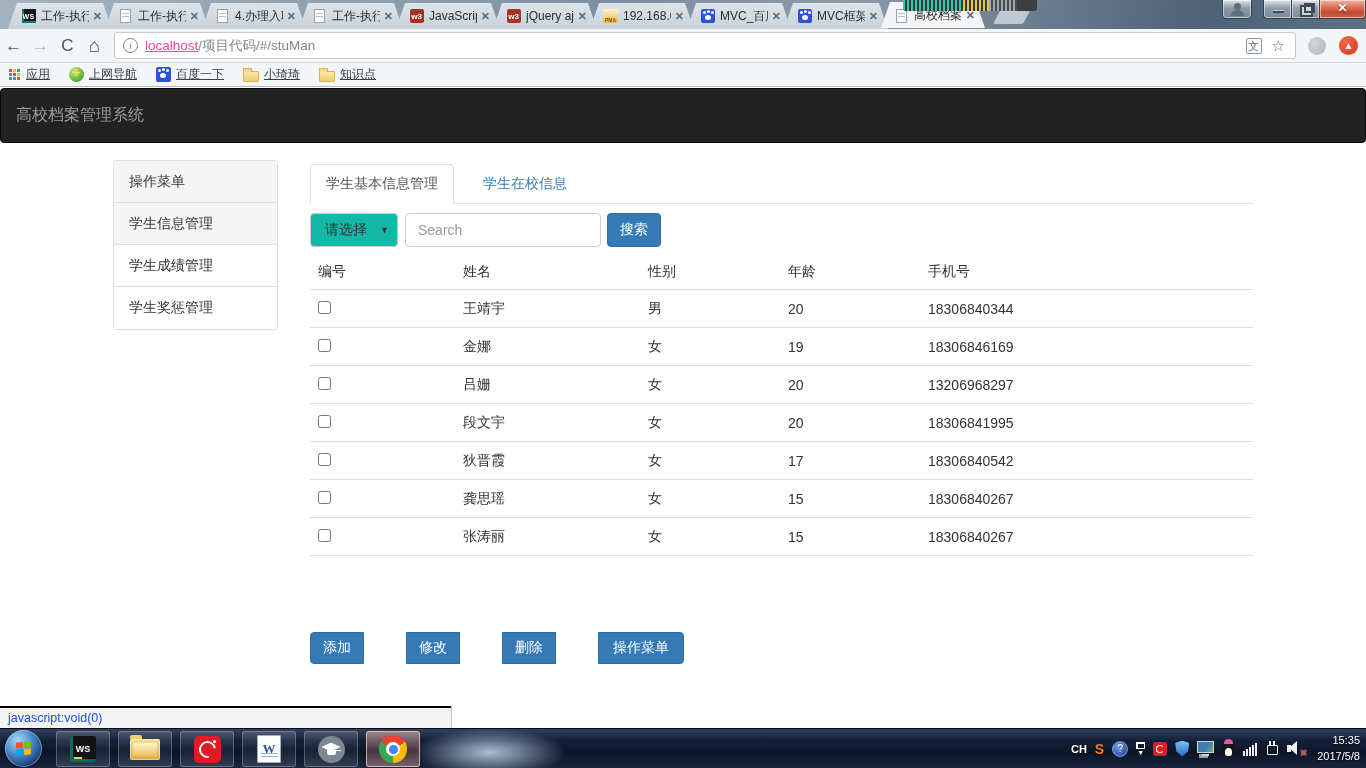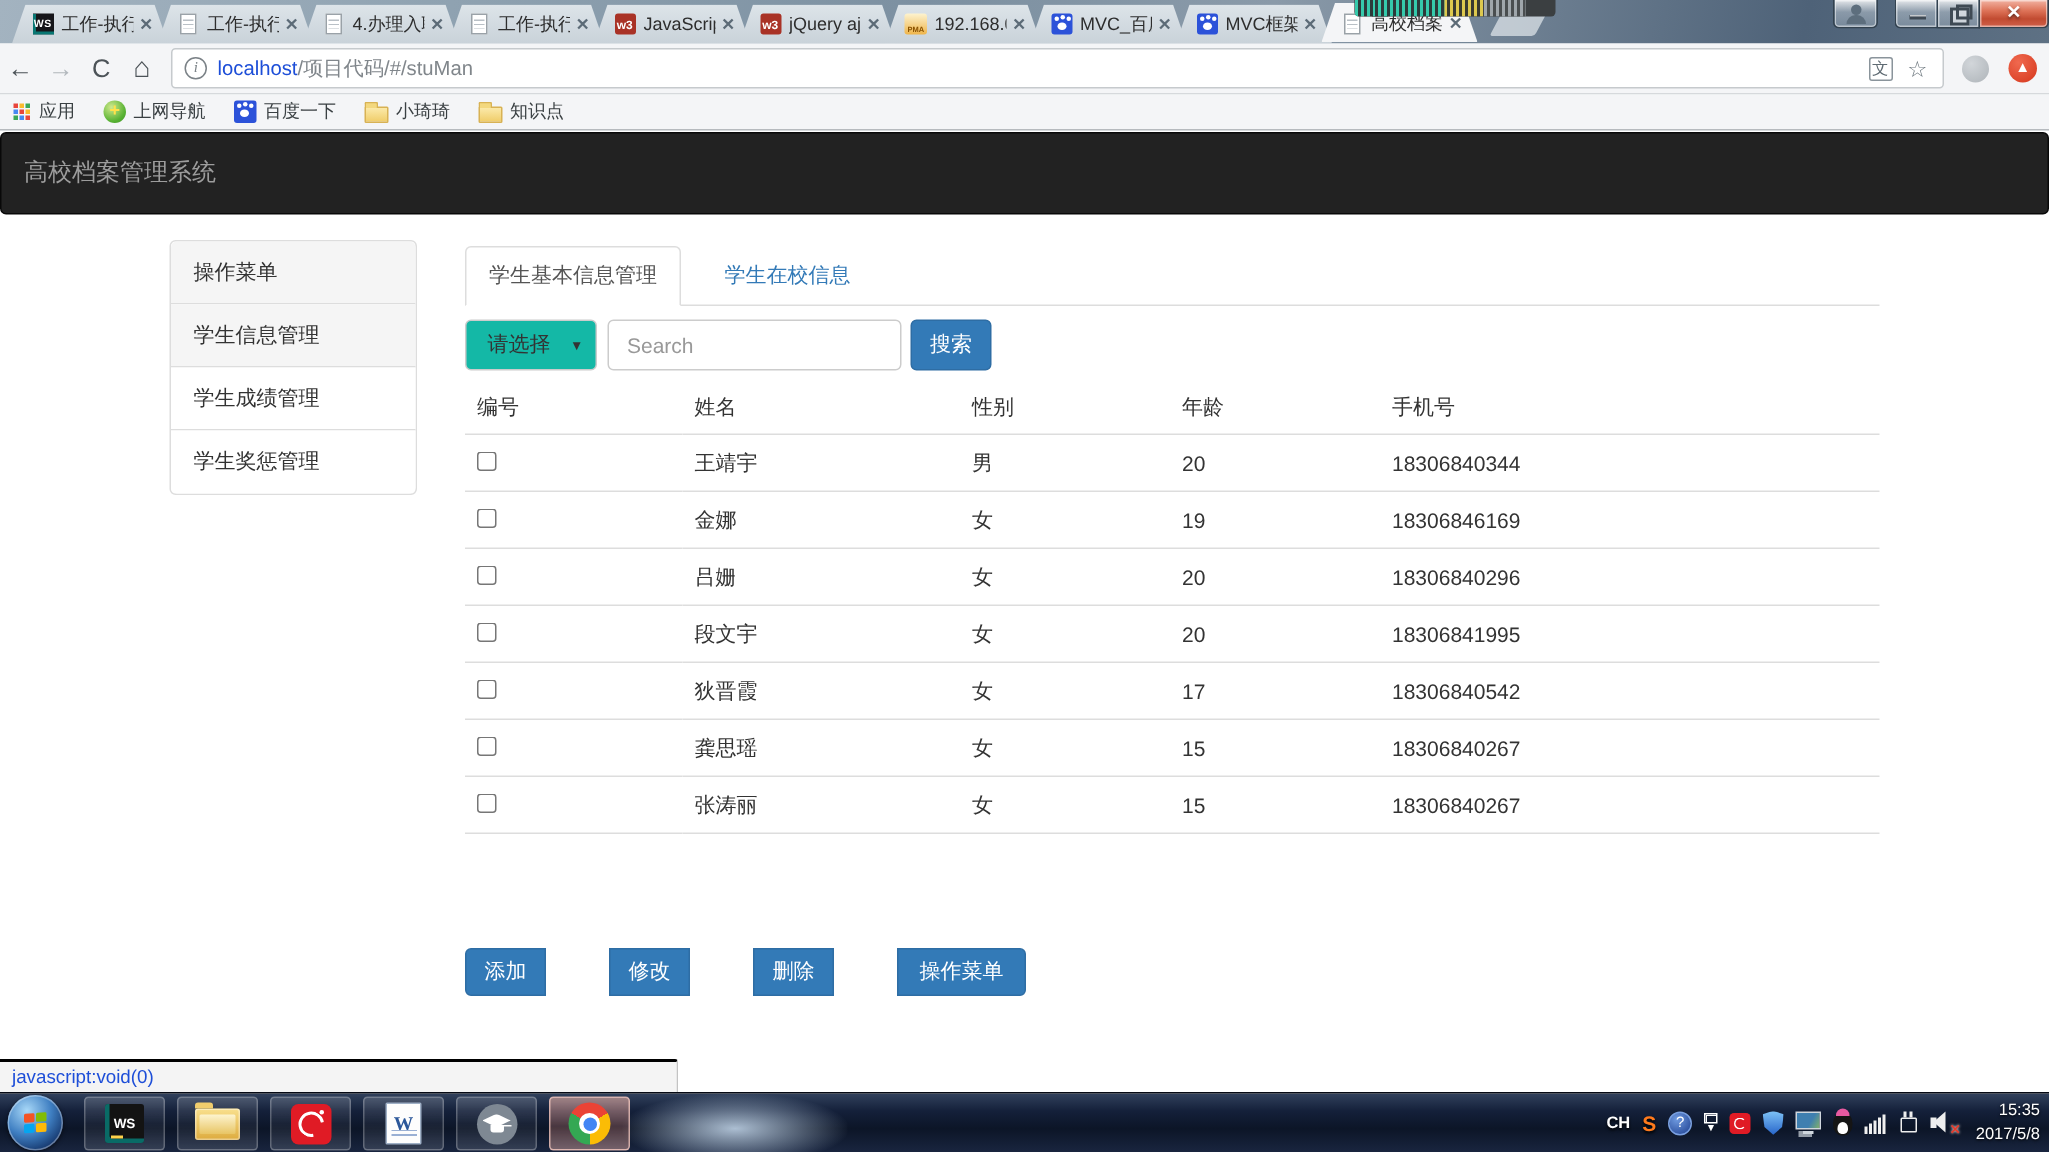--- a/index.html
+++ b/index.html
@@ -61,31 +61,31 @@
   .toolbar { position:absolute; top:29px; left:0; right:0; height:34px; background:#f4f5f7; border-bottom:1px solid #d6d9dc;
     display:flex; align-items:center; }
   .navbtn { width:27px; text-align:center; font-size:17px; color:#4c5358; }
   .navbtn.disabled { color:#b2b8bd; }
   .navbtn.home { font-size:19px; }
   .omnibox { margin-left:6px; width:1182px; height:27px; background:#fff; border:1px solid #c6cacd; border-radius:3px;
     display:flex; align-items:center; padding:0 8px; }
   .info-icon { width:15px; height:15px; border:1px solid #7b8287; border-radius:50%; color:#7b8287; font-size:10px;
     display:flex; align-items:center; justify-content:center; font-style:italic; font-family:"Liberation Serif",serif; margin-right:7px; }
   .url { font-size:13.5px; color:#80868b; white-space:nowrap; flex:1; }
-  .url .host { color:#1d4ed8; }
+  .url .host { color:#ec4899;text-decoration:underline; }
   .translate-icon { width:16px; height:16px; color:#5f6b73; font-size:11px; text-align:center; line-height:15px; border:1px solid #8a949b; border-radius:2px; margin-right:10px; }
   .star-icon { color:#6e787f; font-size:15px; margin-right:2px; }
   .ext-gray { width:18px; height:18px; border-radius:50%; background:radial-gradient(circle at 35% 30%,#d2d6da,#aeb4b9); margin-left:12px; }
   .ext-red { width:19px; height:19px; border-radius:50%; background:radial-gradient(circle at 35% 30%,#f0694f,#d5371c); margin-left:13px;
     color:#fff; display:flex; align-items:center; justify-content:center; font-size:10px; font-weight:bold; }
 
   .bookmarks { position:absolute; top:63px; left:0; right:0; height:24px; background:#f4f5f7; border-bottom:1px solid #b6babe;
     display:flex; align-items:center; padding-left:9px; }
   .bm { display:flex; align-items:center; margin-right:19px; }
-  .bm-label { font-size:12px; color:#3a4043; margin-left:5px; }
+  .bm-label { font-size:12px; color:#3a4043; margin-left:5px;text-decoration:underline; }
   .apps-grid { width:12px; height:12px; position:relative; }
   .apps-grid::before { content:''; position:absolute; left:0; top:0; width:3px; height:3px; background:#e8453c;
     box-shadow:4px 0 0 #f9bb2d, 8px 0 0 #3aa757, 0 4px 0 #4688f1, 4px 4px 0 #e8453c, 8px 4px 0 #f9bb2d,
     0 8px 0 #3aa757, 4px 8px 0 #4688f1, 8px 8px 0 #e8453c; }
   .nav360 { width:15px; height:15px; border-radius:50%; background:radial-gradient(circle at 35% 30%,#cfe98c,#58b233 65%,#3f9127); position:relative; }
   .nav360::before { content:'+'; position:absolute; left:0; right:0; top:-1px; text-align:center; color:#ffe24a; font-size:12px; font-weight:bold; }
   .bm .fav-paw { width:15px; height:15px; }
   .folder-icon { width:16px; height:11px; background:linear-gradient(#fbe9a9,#f0cd6a); border:1px solid #d8b254; border-radius:1px; position:relative; margin-top:3px; }
   .folder-icon::before { content:''; position:absolute; left:-1px; top:-4px; width:7px; height:3px; background:#f3d87f; border:1px solid #d8b254; border-bottom:none; border-radius:1px 1px 0 0; }
 
@@ -390,21 +390,21 @@
                 <td>19</td>
                 <td>18306846169</td>
               </tr>
 
 
               <tr>
                 <td><input type="checkbox" style=""></td>
                 <td>吕姗</td>
                 <td>女</td>
                 <td>20</td>
-                <td>18306840296</td>
+                <td>13206968297</td>
               </tr>
 
               <tr>
                 <td><input type="checkbox" style=""></td>
                 <td>段文宇</td>
                 <td>女</td>
                 <td>20</td>
                 <td>18306841995</td>
               </tr>
 

